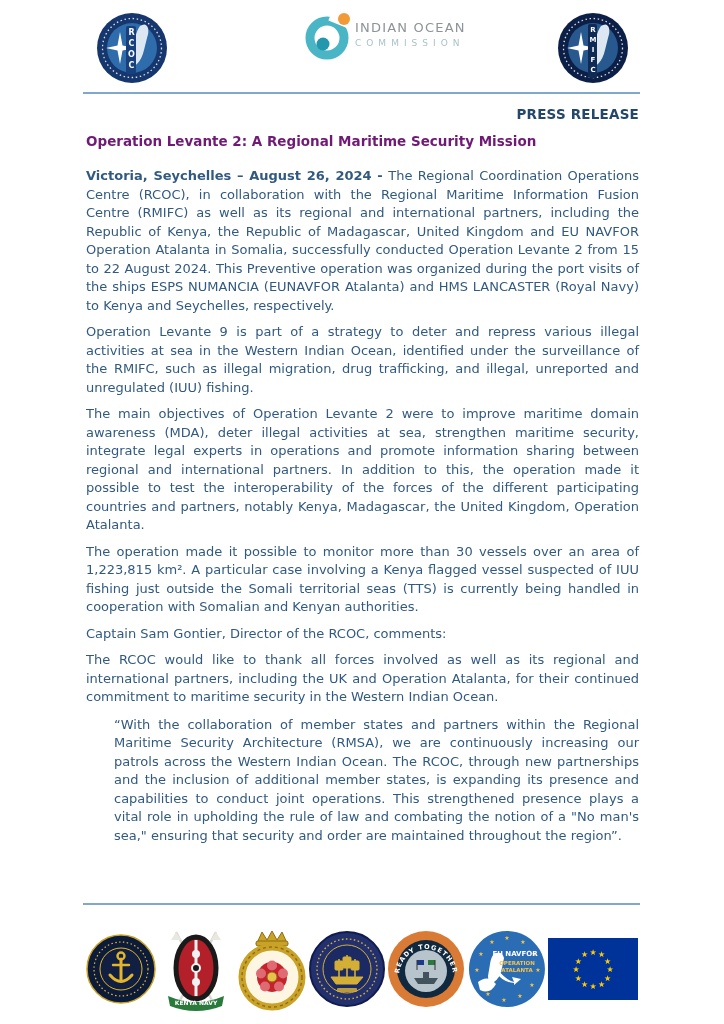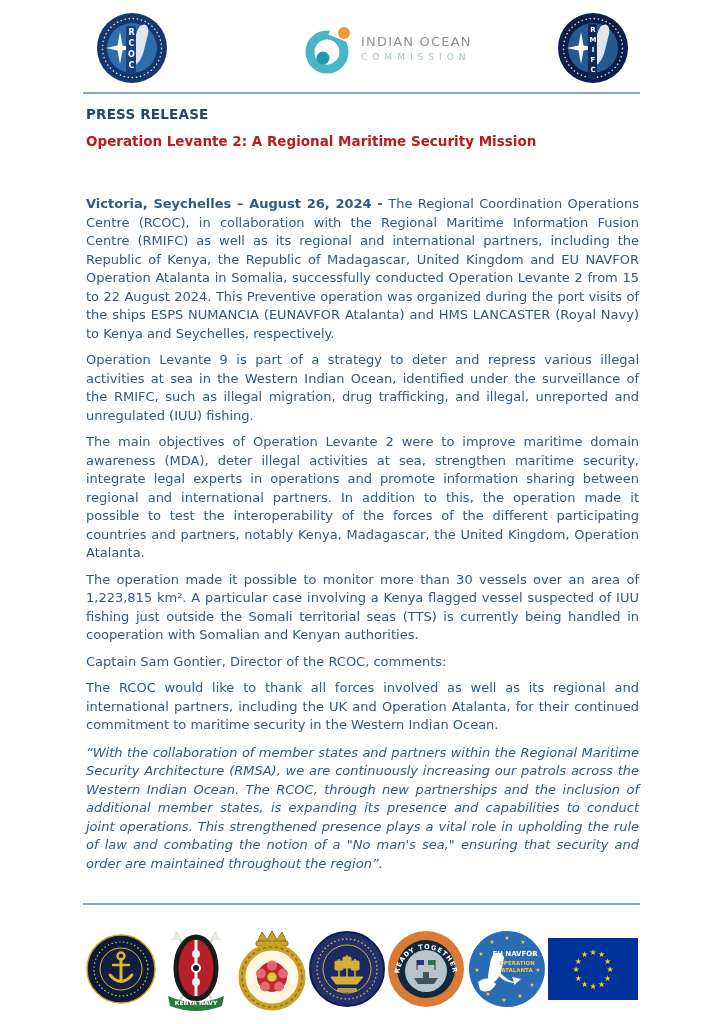--- a/index.html
+++ b/index.html
@@ -11,33 +11,33 @@
   .hdr-logo{position:absolute;}
   .rcoc{left:96px;top:12px;width:72px;height:72px;}
   .rmifc{left:557px;top:12px;width:72px;height:72px;}
   .vert-acronym{
     position:absolute;writing-mode:vertical-lr;text-orientation:upright;
     color:#fff;font-weight:bold;background:#17407c;border-radius:2px;
     padding:2px 1px;line-height:1;letter-spacing:2px;
   }
   .rcoc .vert-acronym{left:30px;top:14px;font-size:8px;}
   .rmifc .vert-acronym{left:31px;top:12px;font-size:7px;background:#0e2a55;}
-  .ioc{left:303px;top:22px;display:flex;align-items:center;gap:6px;position:absolute;}
+  .ioc{left:303px;top:8px;display:flex;align-items:center;gap:0;position:absolute;}
   .ioc-name1{font-size:13px;color:#8d9398;letter-spacing:1.2px;}
   .ioc-name2{font-size:9px;color:#a9c3c8;letter-spacing:5px;margin-top:3px;}
   .rule{position:absolute;left:83px;right:84px;height:2px;background:#7fa8cc;}
   .rule-top{top:92px;}
   .rule-bottom{top:903px;}
   
   .doc{position:absolute;left:86px;top:106px;width:553px;color:#325a80;}
-  .kicker{font-size:13.5px;font-weight:bold;color:#24476b;letter-spacing:.2px;}
-  .title{font-size:13.5px;font-weight:bold;color:#b91c1c;margin-top:11px;}
+  .kicker{font-size:13.5px;font-weight:bold;color:#24476b;letter-spacing:.2px;text-align:right;}
+  .title{font-size:13.5px;font-weight:bold;color:#701a75;margin-top:11px;}
   .doc p{font-size:13px;line-height:18.5px;text-align:justify;margin:8px 0 0 0;}
-  .doc p.lead{margin-top:46px;}
-  .doc p.quote{font-style:italic;margin-top:9px;}
+  .doc p.lead{margin-top:18px;}
+  .doc p.quote{margin-top:9px;margin-left:28px;}
   
   .footer-row{
     position:absolute;left:86px;right:86px;top:922px;height:94px;
     display:flex;justify-content:space-between;align-items:center;
   }
   svg text{font-family:"DejaVu Sans",sans-serif;}
 </style>
 </head>
 <body>
 

